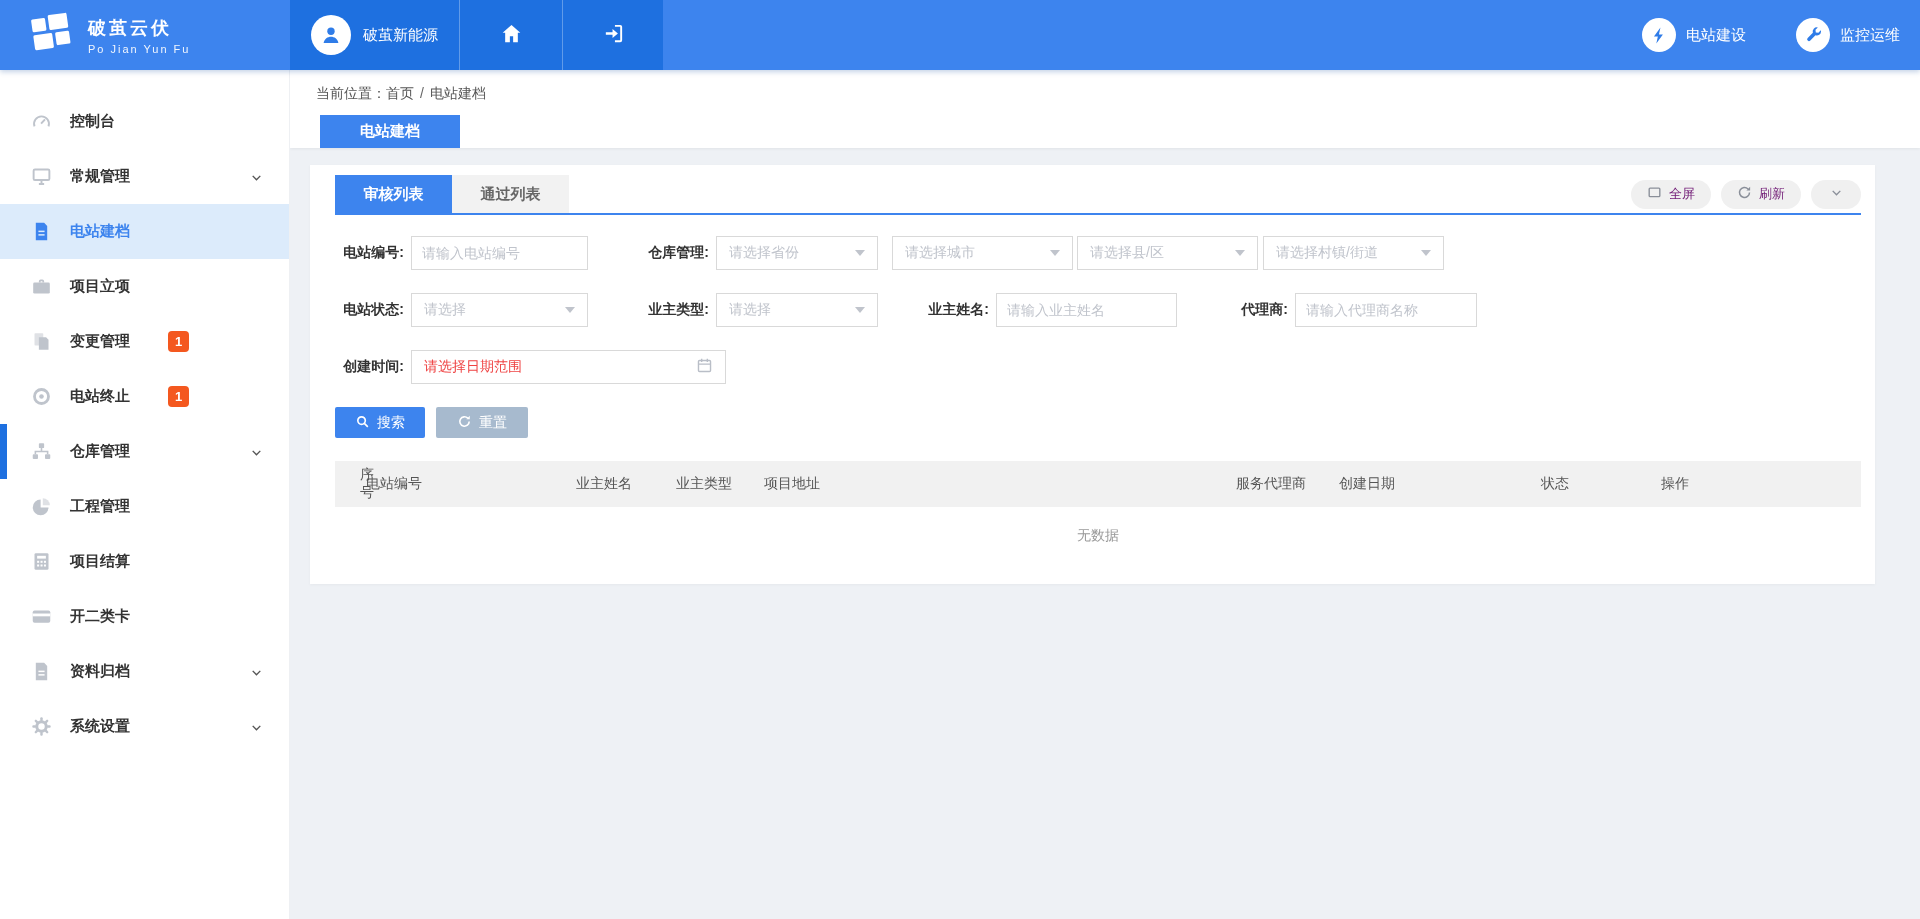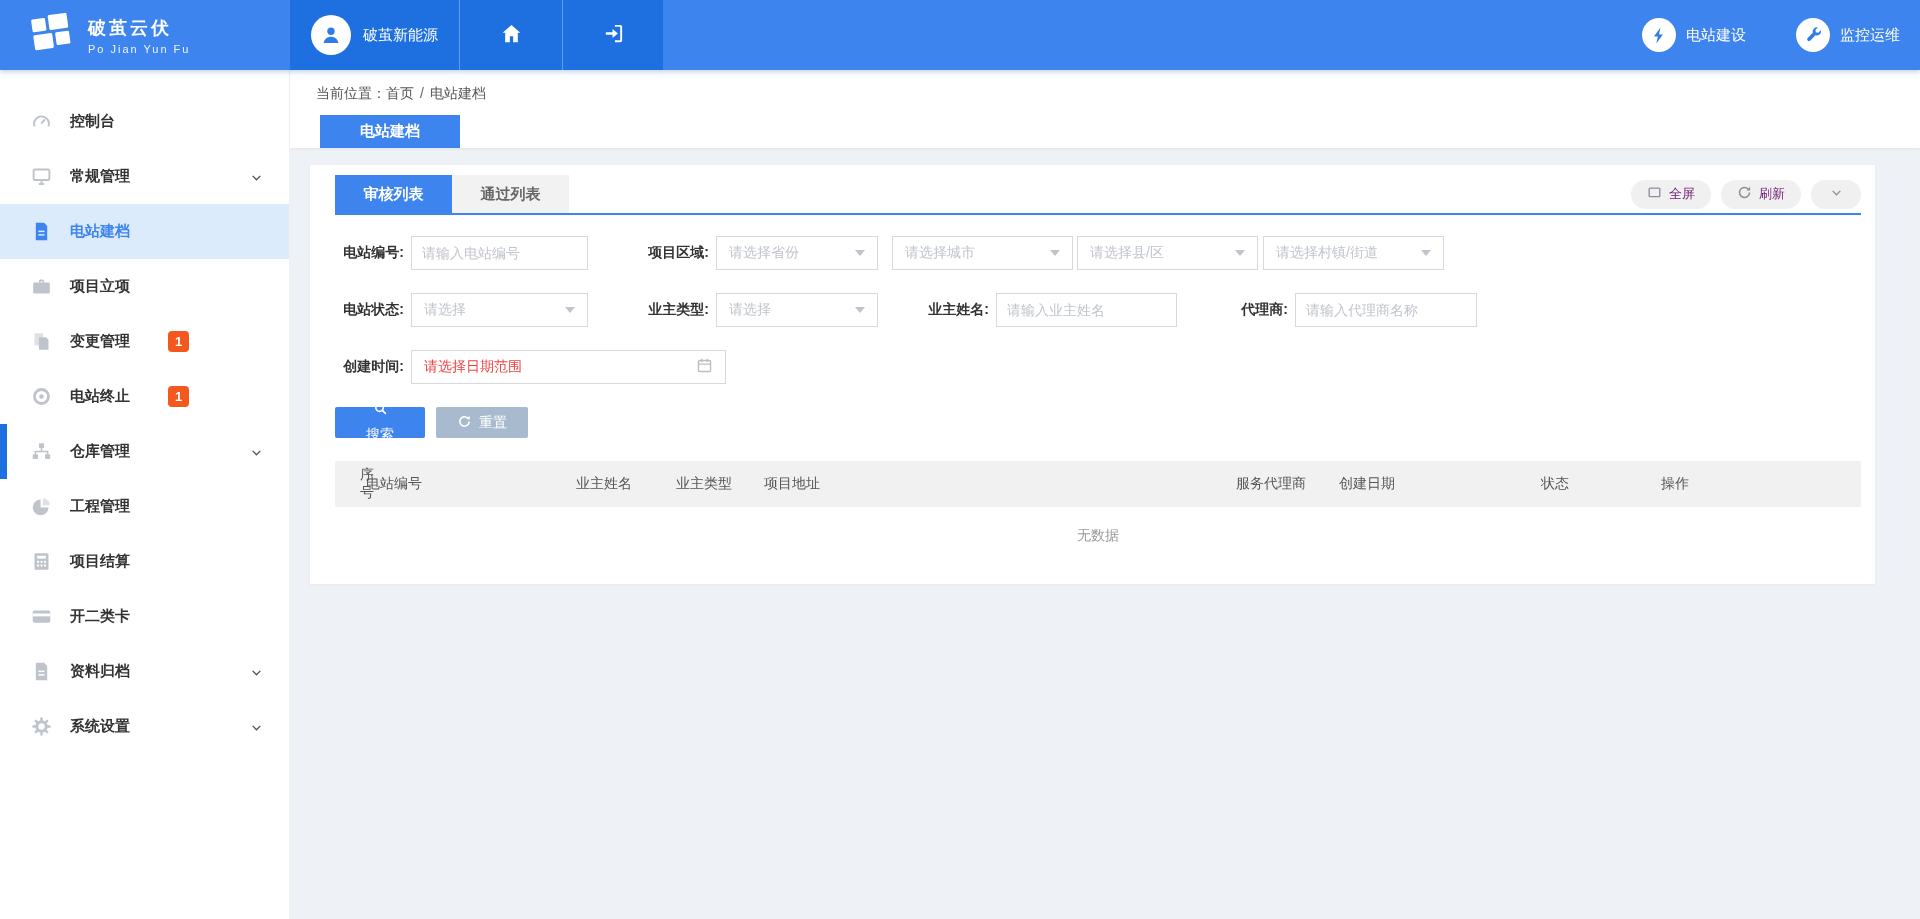--- a/index.html
+++ b/index.html
@@ -94,21 +94,21 @@
               align-items:center; justify-content:space-between; cursor:pointer; }
 
   .gap52 { margin-left:52px; }
   .gap42 { margin-left:42px; }
 
   
   .actions { display:flex; gap:11px; }
   .btn { height:31px; border:none; border-radius:2px; color:#fff; font-size:14px;
          display:flex; align-items:center; justify-content:center; gap:7px;
          cursor:pointer; font-family:inherit; }
-  .btn-search { width:90px; background:#3d84ee;flex-direction:column; }
+  .btn-search { width:90px; background:#3d84ee; }
   .btn-reset { width:92px; background:#a7bace; }
 
   
   .thead { margin-top:23px; height:46px; background:#f1f1f1; display:flex;
            align-items:center; font-size:14px; color:#555; }
   .th { flex:none; }
   .c0 { width:31px; padding-left:25px; }
   .c1 { width:210px; } .c2 { width:100px; } .c3 { width:88px; } .c4 { width:472px; }
   .c5 { width:103px; } .c6 { width:202px; } .c7 { width:120px; }
   .c8 { flex:1; }
@@ -394,21 +394,21 @@
           </button>
         </div>
       </div>
       <div class="blue-line"></div>
 
       <div class="filters">
 
         <div class="f-row">
           <span class="lab w76">电站编号:</span>
           <input class="f-input" style="width: 177px;" placeholder="请输入电站编号">
-          <span class="lab w76 gap52">项目区域:</span>
+          <span class="lab w76 gap52">仓库管理:</span>
           <div class="f-select" style="width:162px">
             <span>请选择省份</span>
             <span class="caret"></span>
           </div>
           <div class="f-select" style="width:181px;margin-left:14px">
             <span>请选择城市</span>
             <span class="caret"></span>
           </div>
           <div class="f-select" style="width:181px;margin-left:4px">
             <span>请选择县/区</span>

